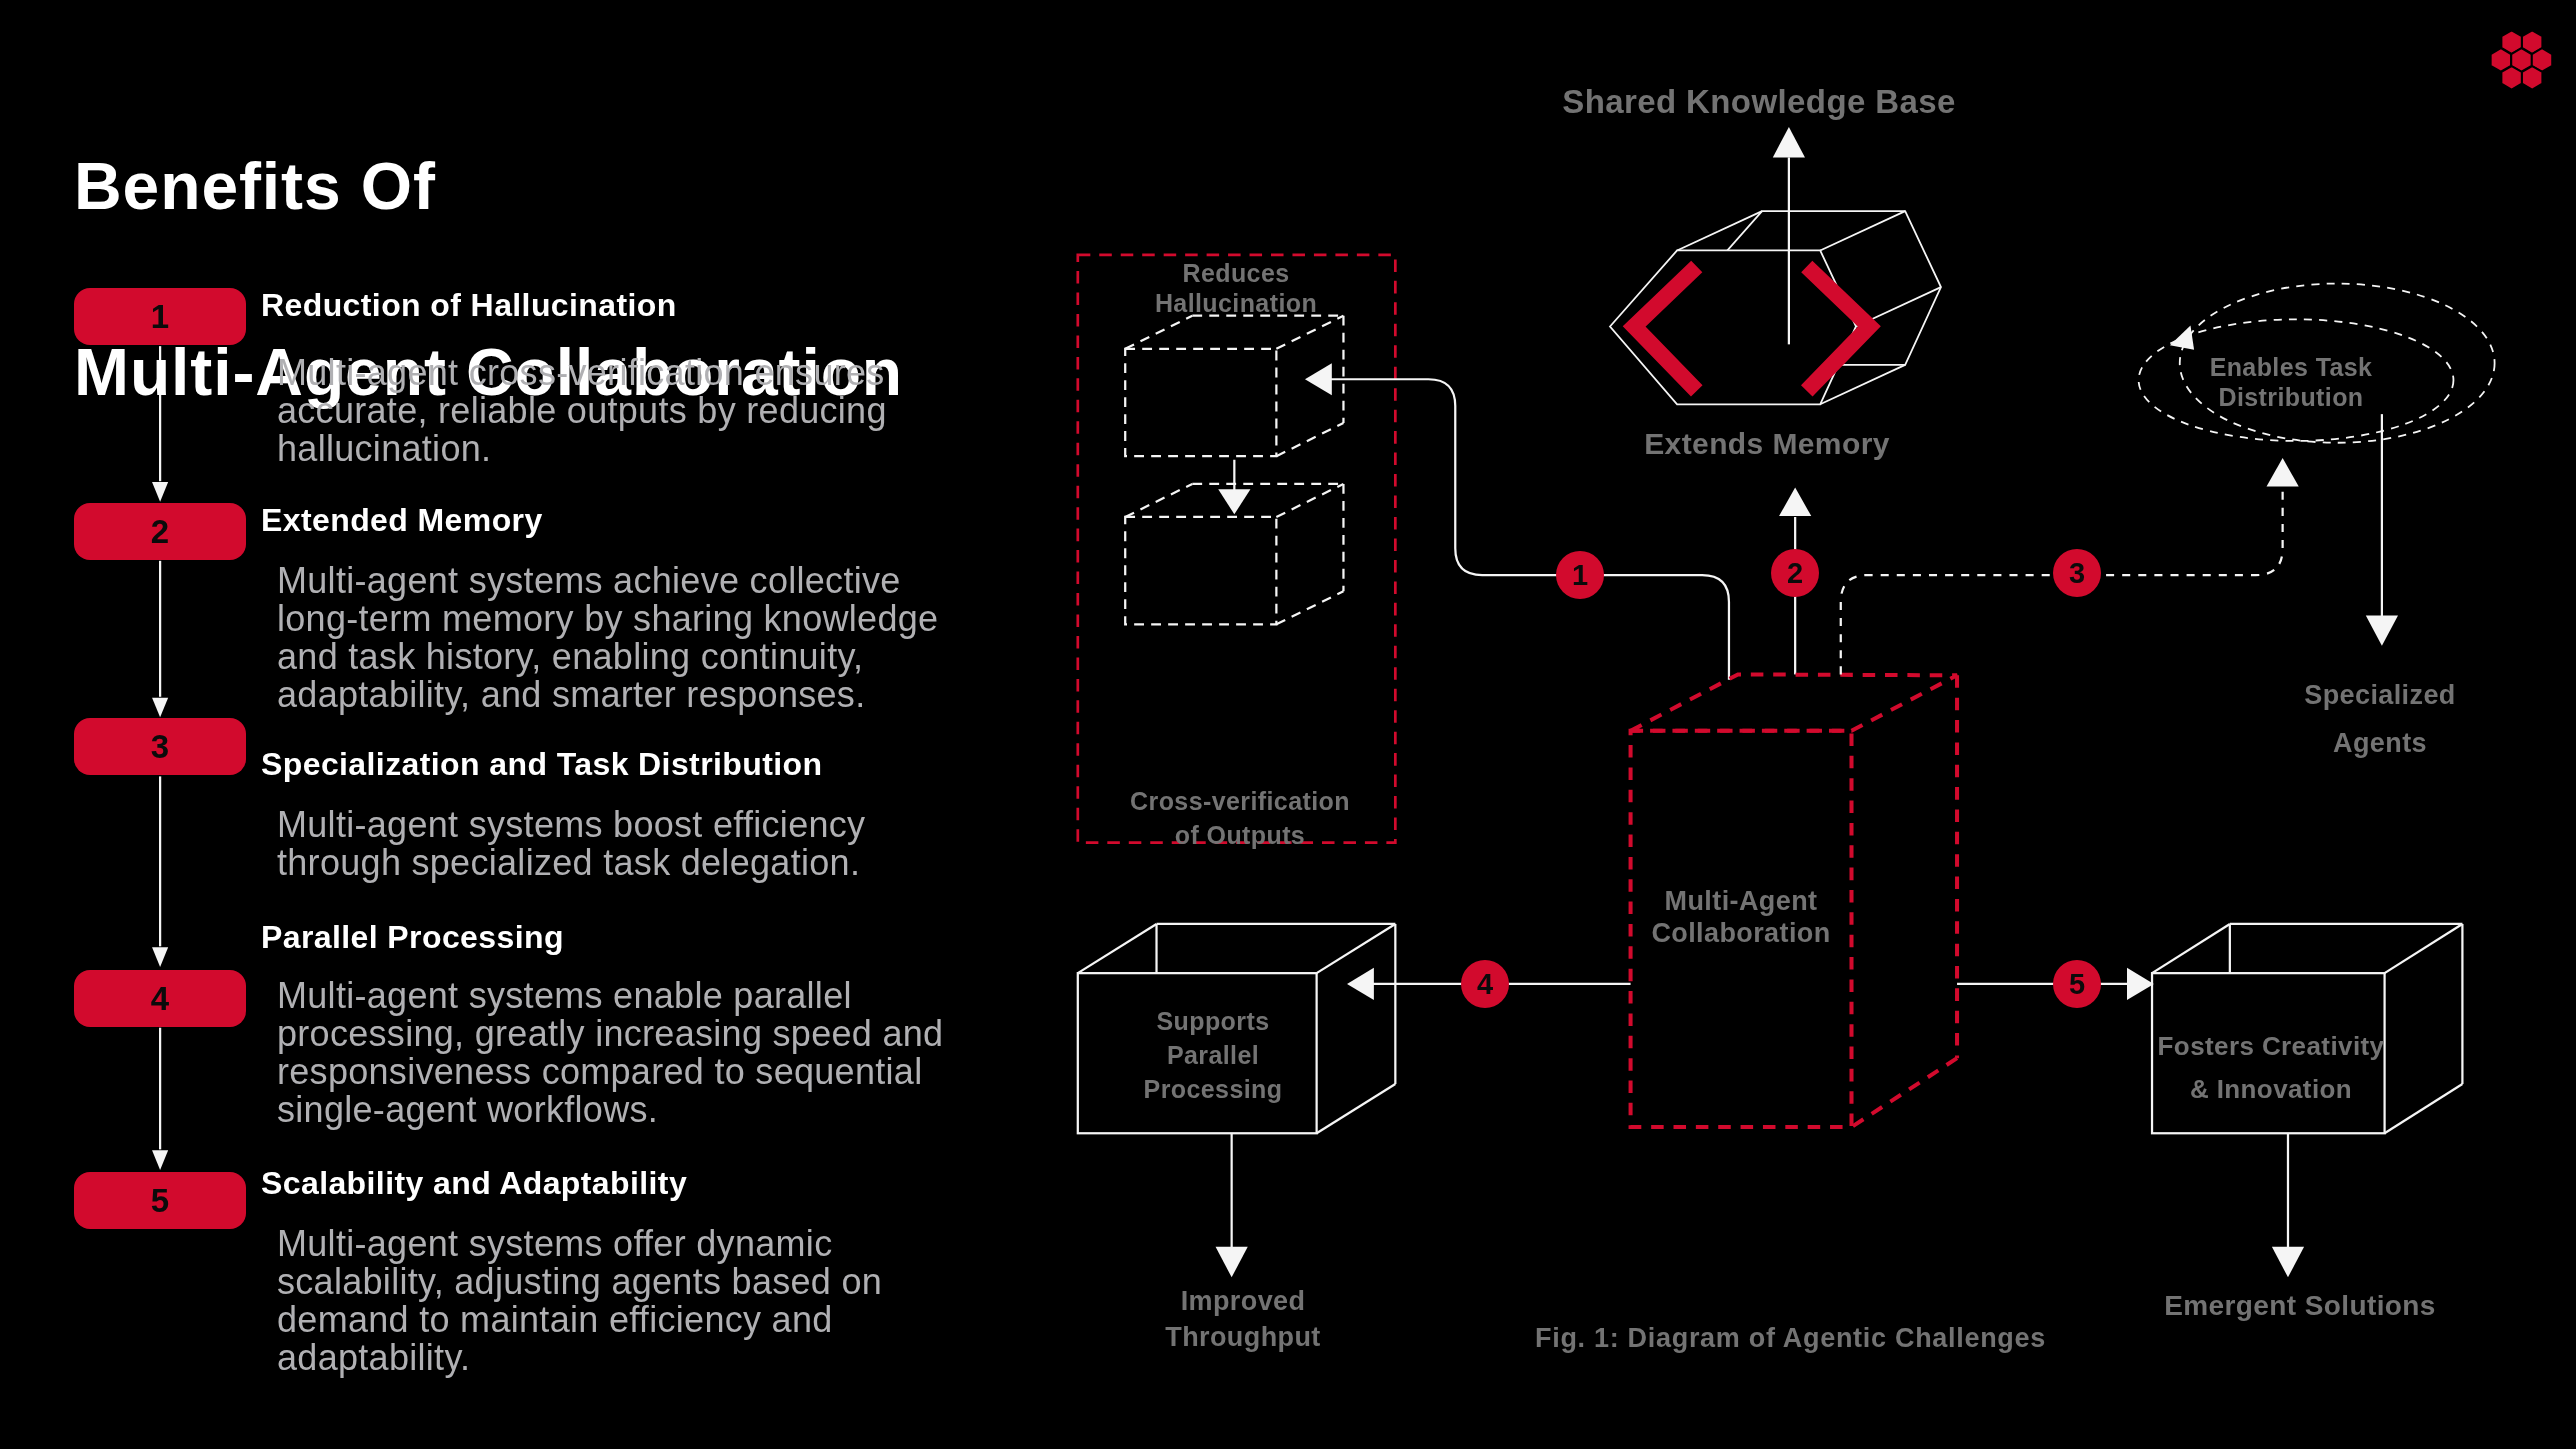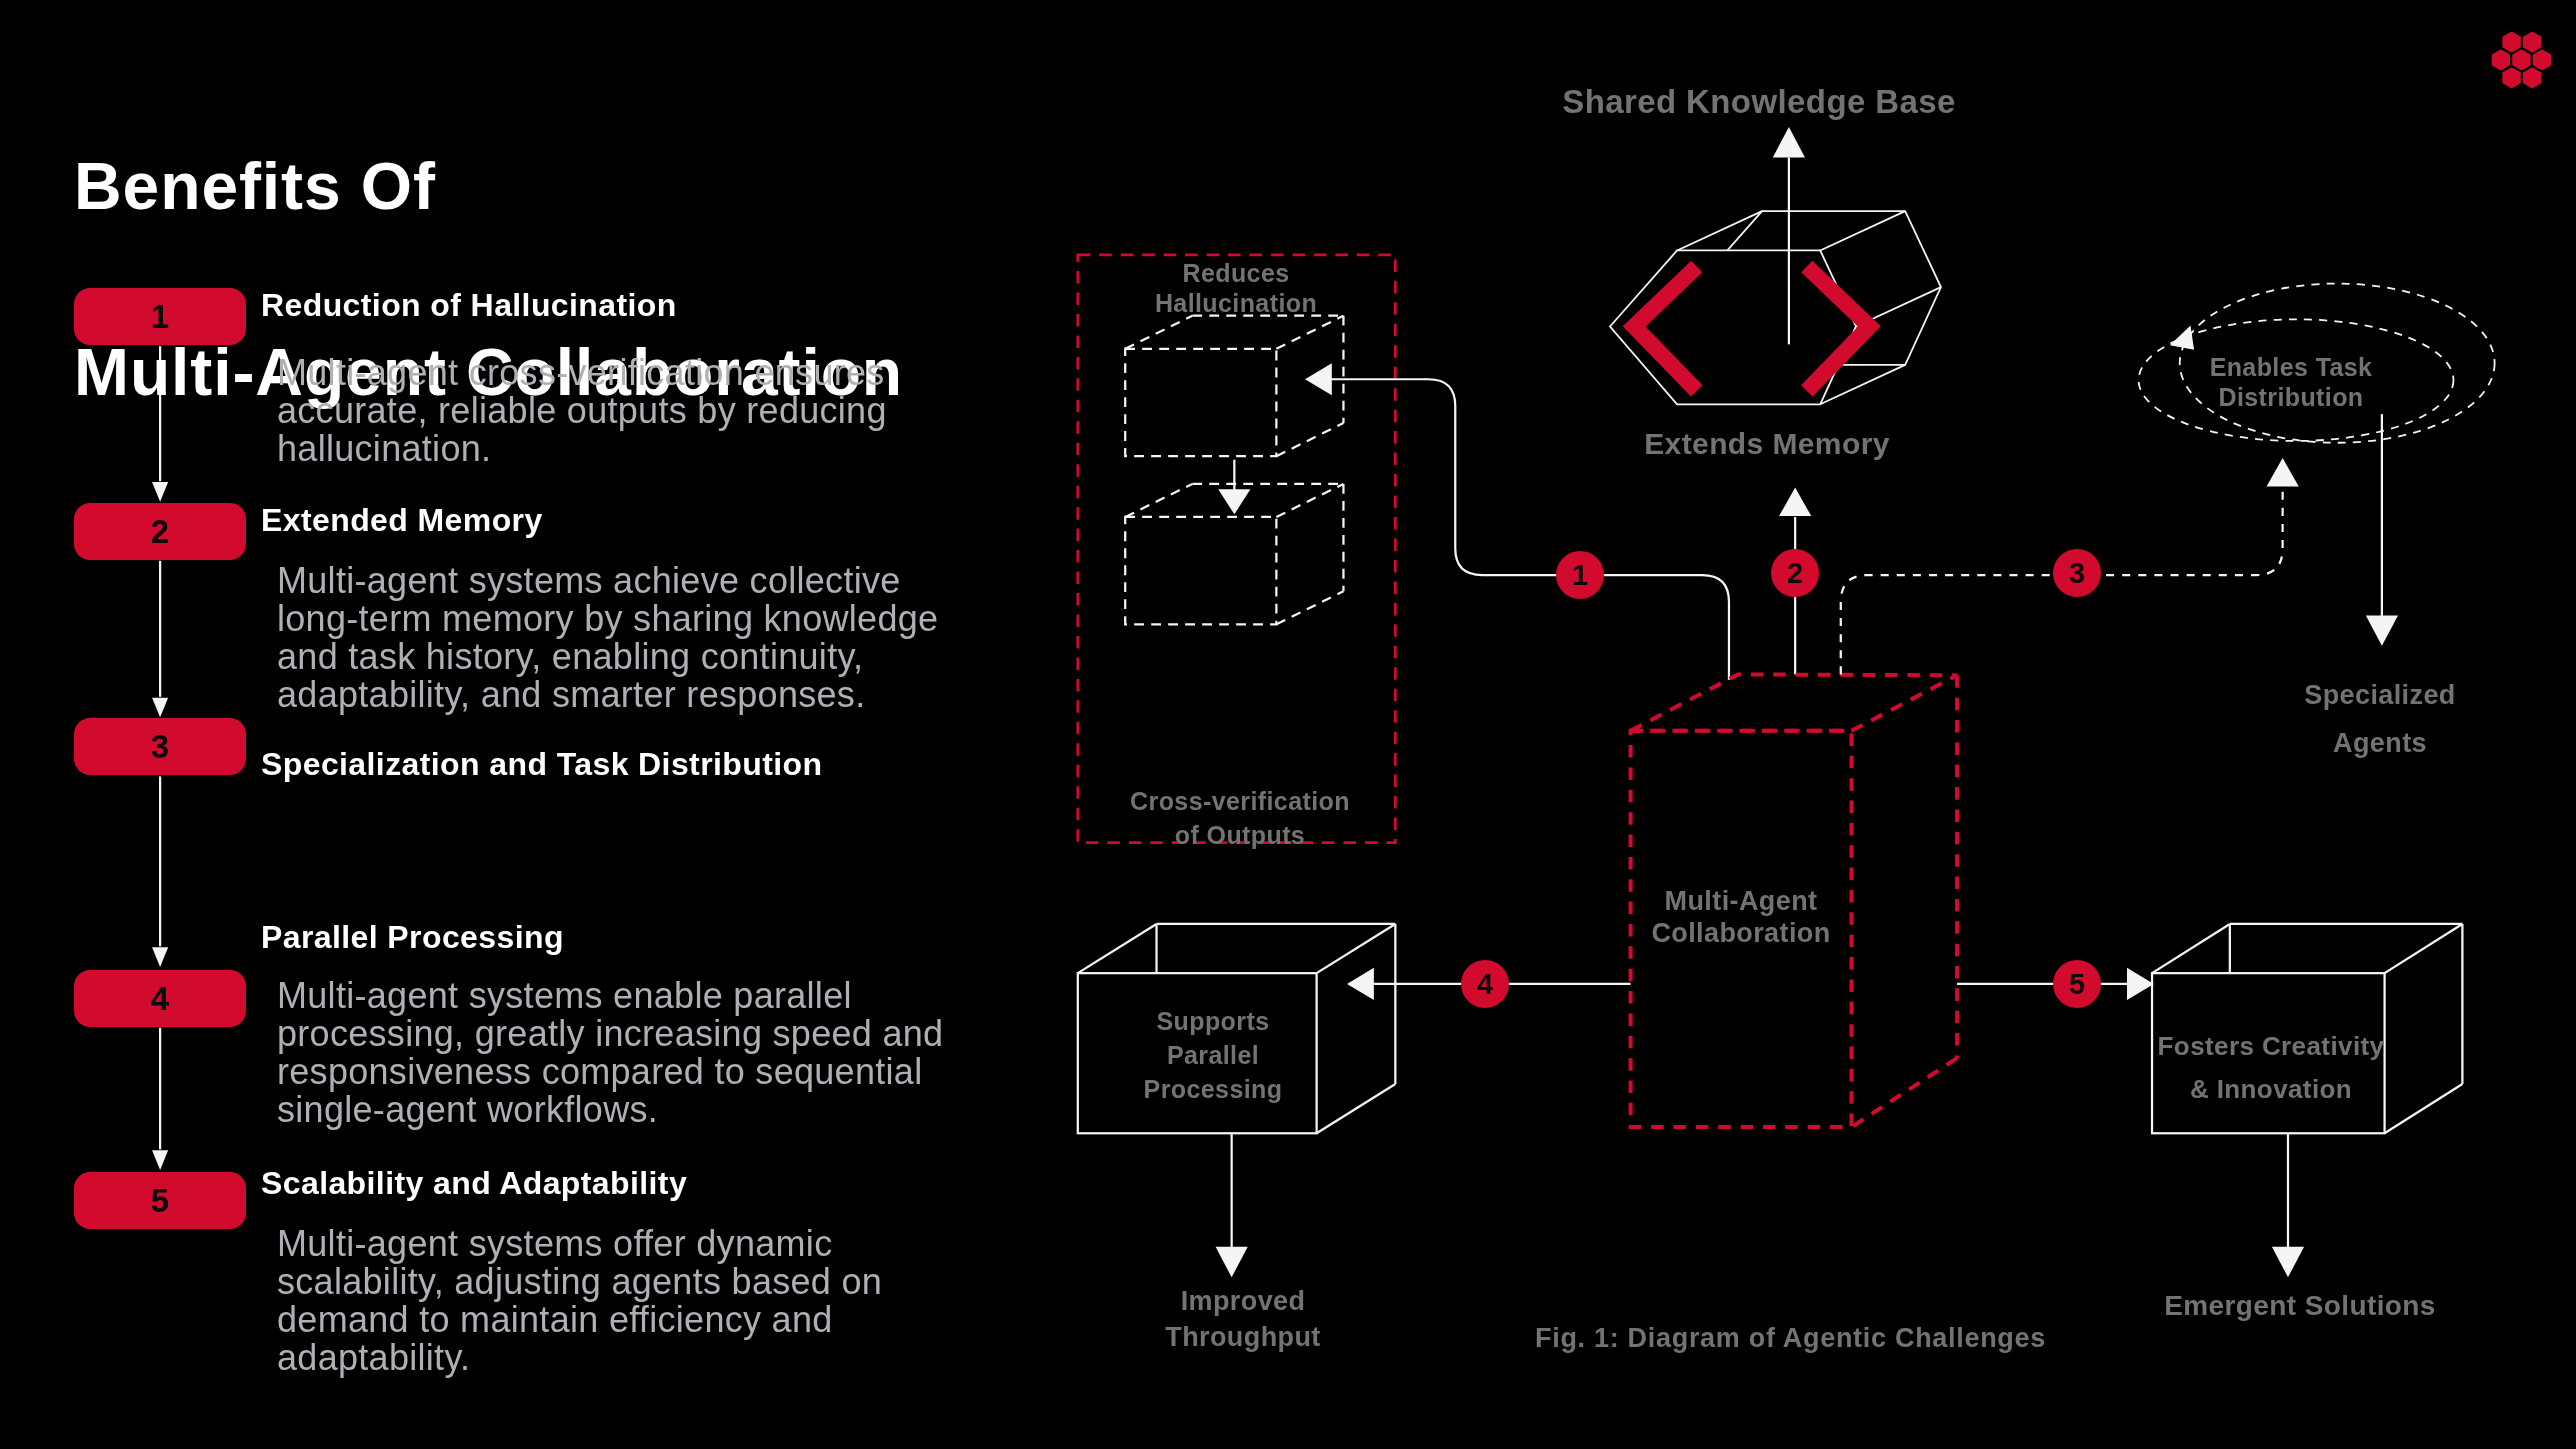--- a/index.html
+++ b/index.html
@@ -216,20 +216,22 @@
   <div class="hud bheading bh1">Reduction of Hallucination</div>
   <div class="hud bbody bb1">Multi-agent cross-verification ensures
 accurate, reliable outputs by reducing
 hallucination.</div>
   <div class="hud bheading bh2">Extended Memory</div>
   <div class="hud bbody bb2">Multi-agent systems achieve collective
 long-term memory by sharing knowledge
 and task history, enabling continuity,
 adaptability, and smarter responses.</div>
   <div class="hud bheading bh3">Specialization and Task Distribution</div>
+  <div class="hud bbody bb3">Multi-agent systems boost efficiency
+through specialized task delegation.</div>
   <div class="hud bheading bh4">Parallel Processing</div>
   <div class="hud bbody bb4">Multi-agent systems enable parallel
 processing, greatly increasing speed and
 responsiveness compared to sequential
 single-agent workflows.</div>
   <div class="hud bheading bh5">Scalability and Adaptability</div>
   <div class="hud bbody bb5">Multi-agent systems offer dynamic
 scalability, adjusting agents based on
 demand to maintain efficiency and
 adaptability.</div>

